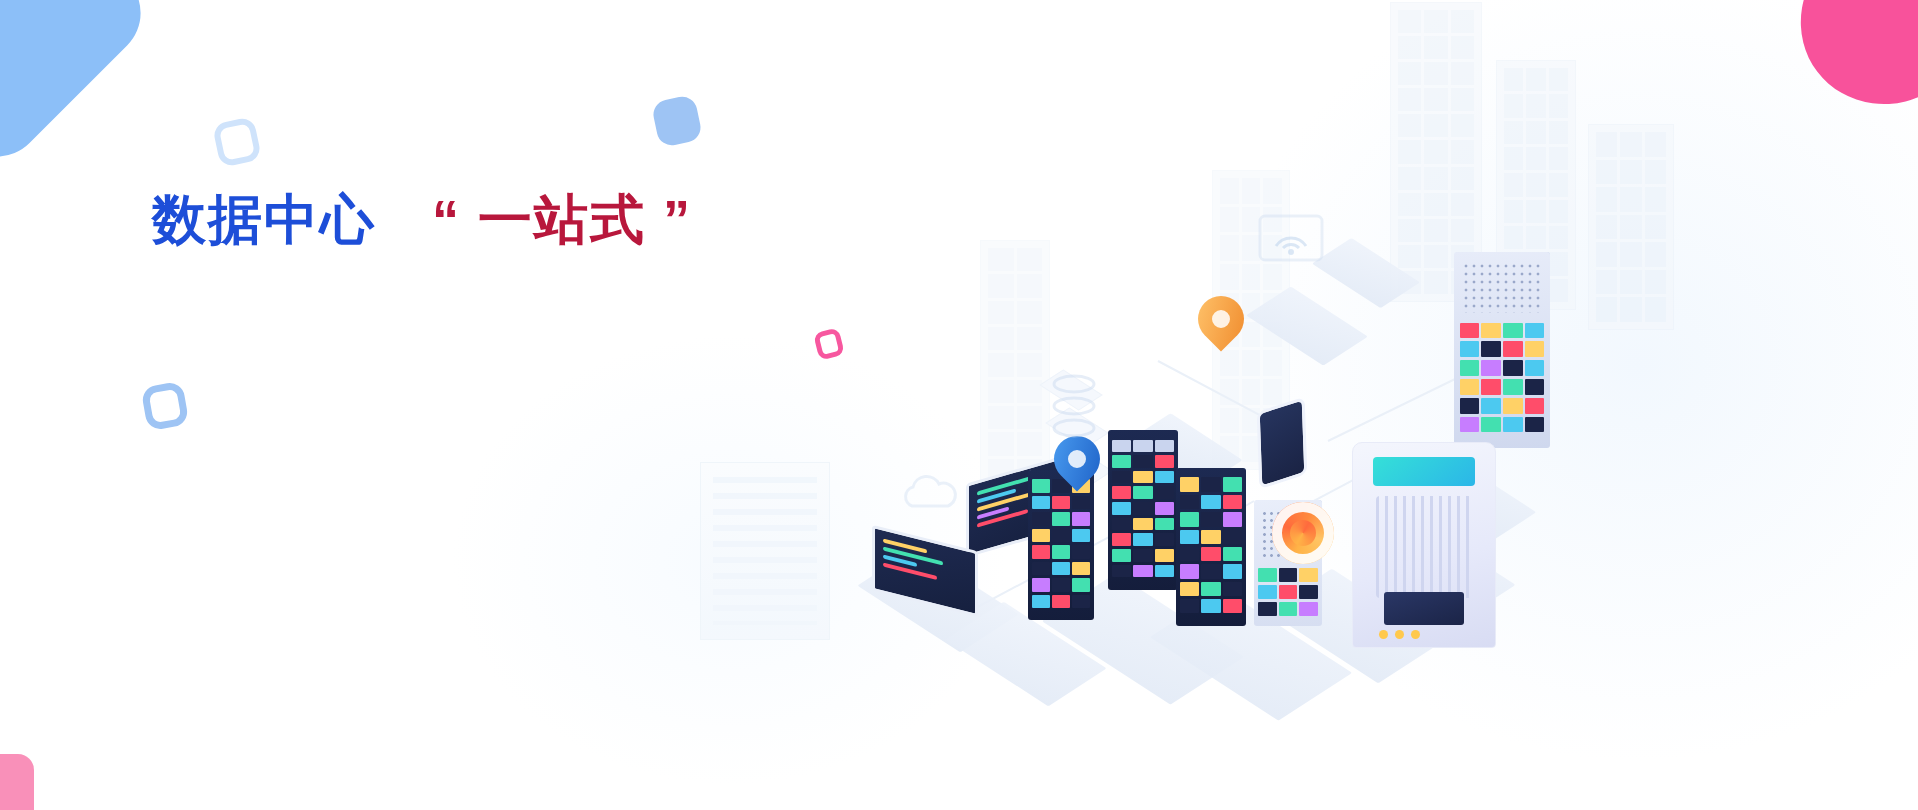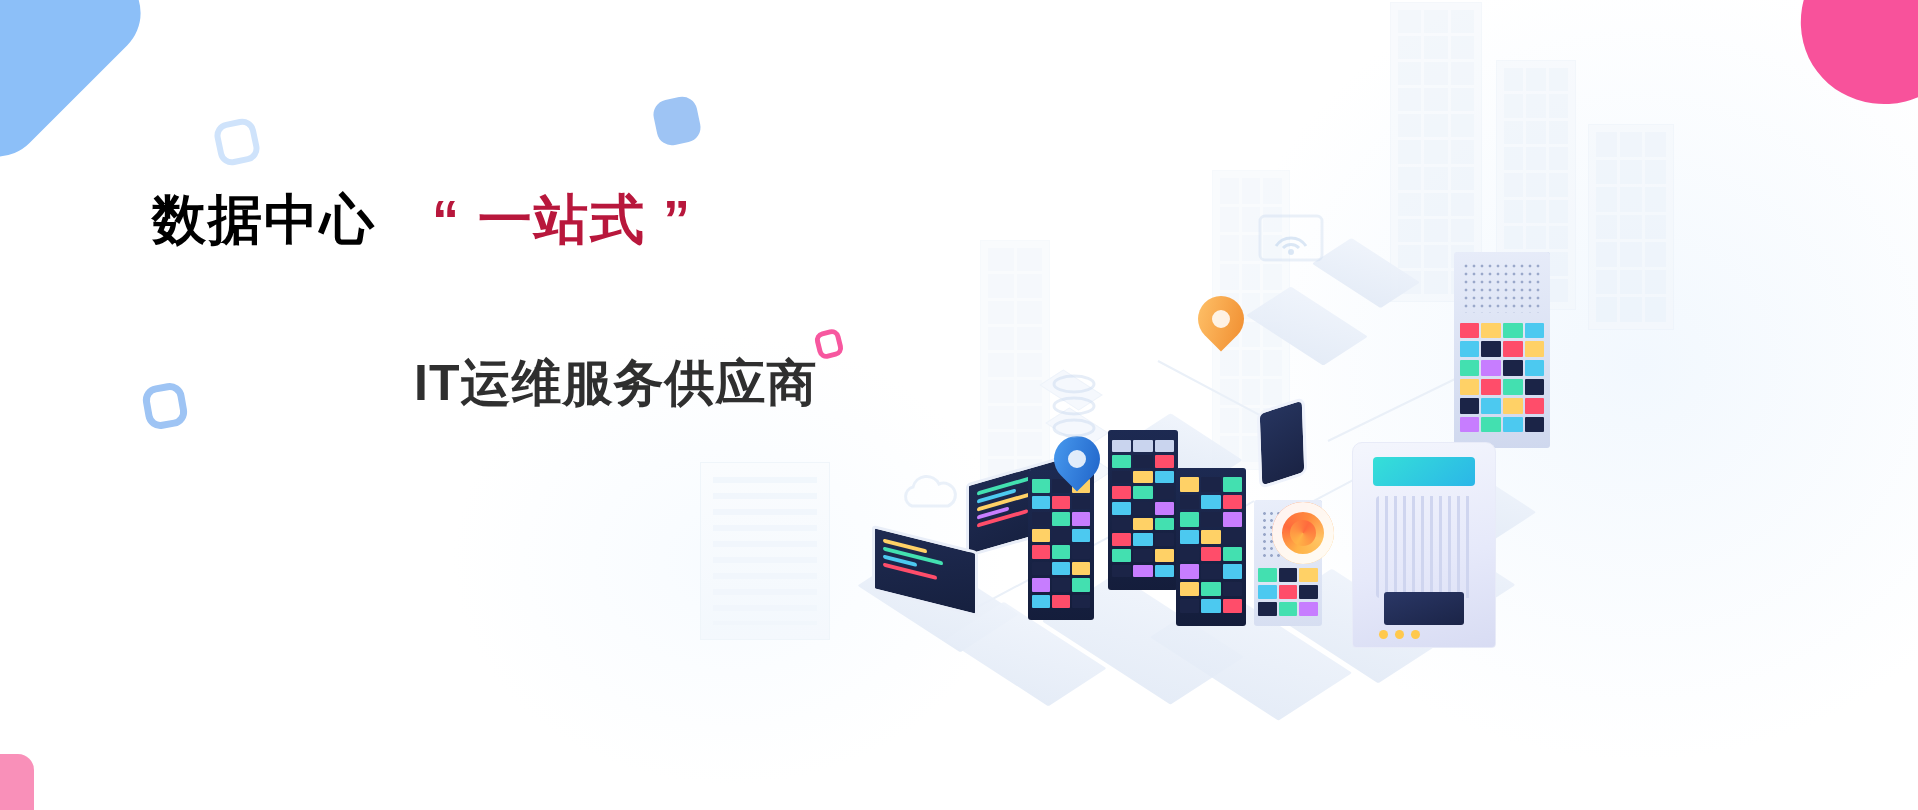--- a/index.html
+++ b/index.html
@@ -94,21 +94,21 @@
     left:152px; top:188px;
     width:760px;
   }
   .line1 {
     font-size:54px;
     font-weight:bold;
     letter-spacing:2px;
     line-height:1.18;
     white-space:nowrap;
   }
-  .line1 .dark { color:#000000;text-align:center; }
+  .line1 .dark { color:#1d4ed8;text-align:center; }
   .line1 .gap { display:inline-block; width:22px; }
   .line1 .accent { color:#b8173c; }
   .line2 {
     margin-top:98px;
     margin-left:262px;
     font-size:50px;
     font-weight:bold;
     letter-spacing:1px;
     color:#2f2f2f;
     white-space:nowrap;
@@ -443,21 +443,20 @@
   <div class="shape ring-blue-lg"></div>
 
   <div class="headline">
     <div class="line1">
       <span class="dark">数据中心</span>
       <span class="gap"></span>
       <span class="accent">“</span>
       <span class="accent">一站式</span>
       <span class="accent">”</span>
     </div>
-    <div class="line2">IT运维服务供应商</div>
   </div>
 
   <div class="iso">
 
     <div class="link-line" style="left:112px; top:610px; width:170px; transform:rotate(-28deg);"></div>
     <div class="link-line" style="left:292px; top:560px; width:120px; transform:rotate(-30deg);"></div>
     <div class="link-line" style="left:418px; top:520px; width:140px; transform:rotate(-28deg);"></div>
     <div class="link-line" style="left:300px; top:360px; width:150px; transform:rotate(28deg);"></div>
     <div class="link-line" style="left:470px; top:440px; width:150px; transform:rotate(-26deg);"></div>
 

